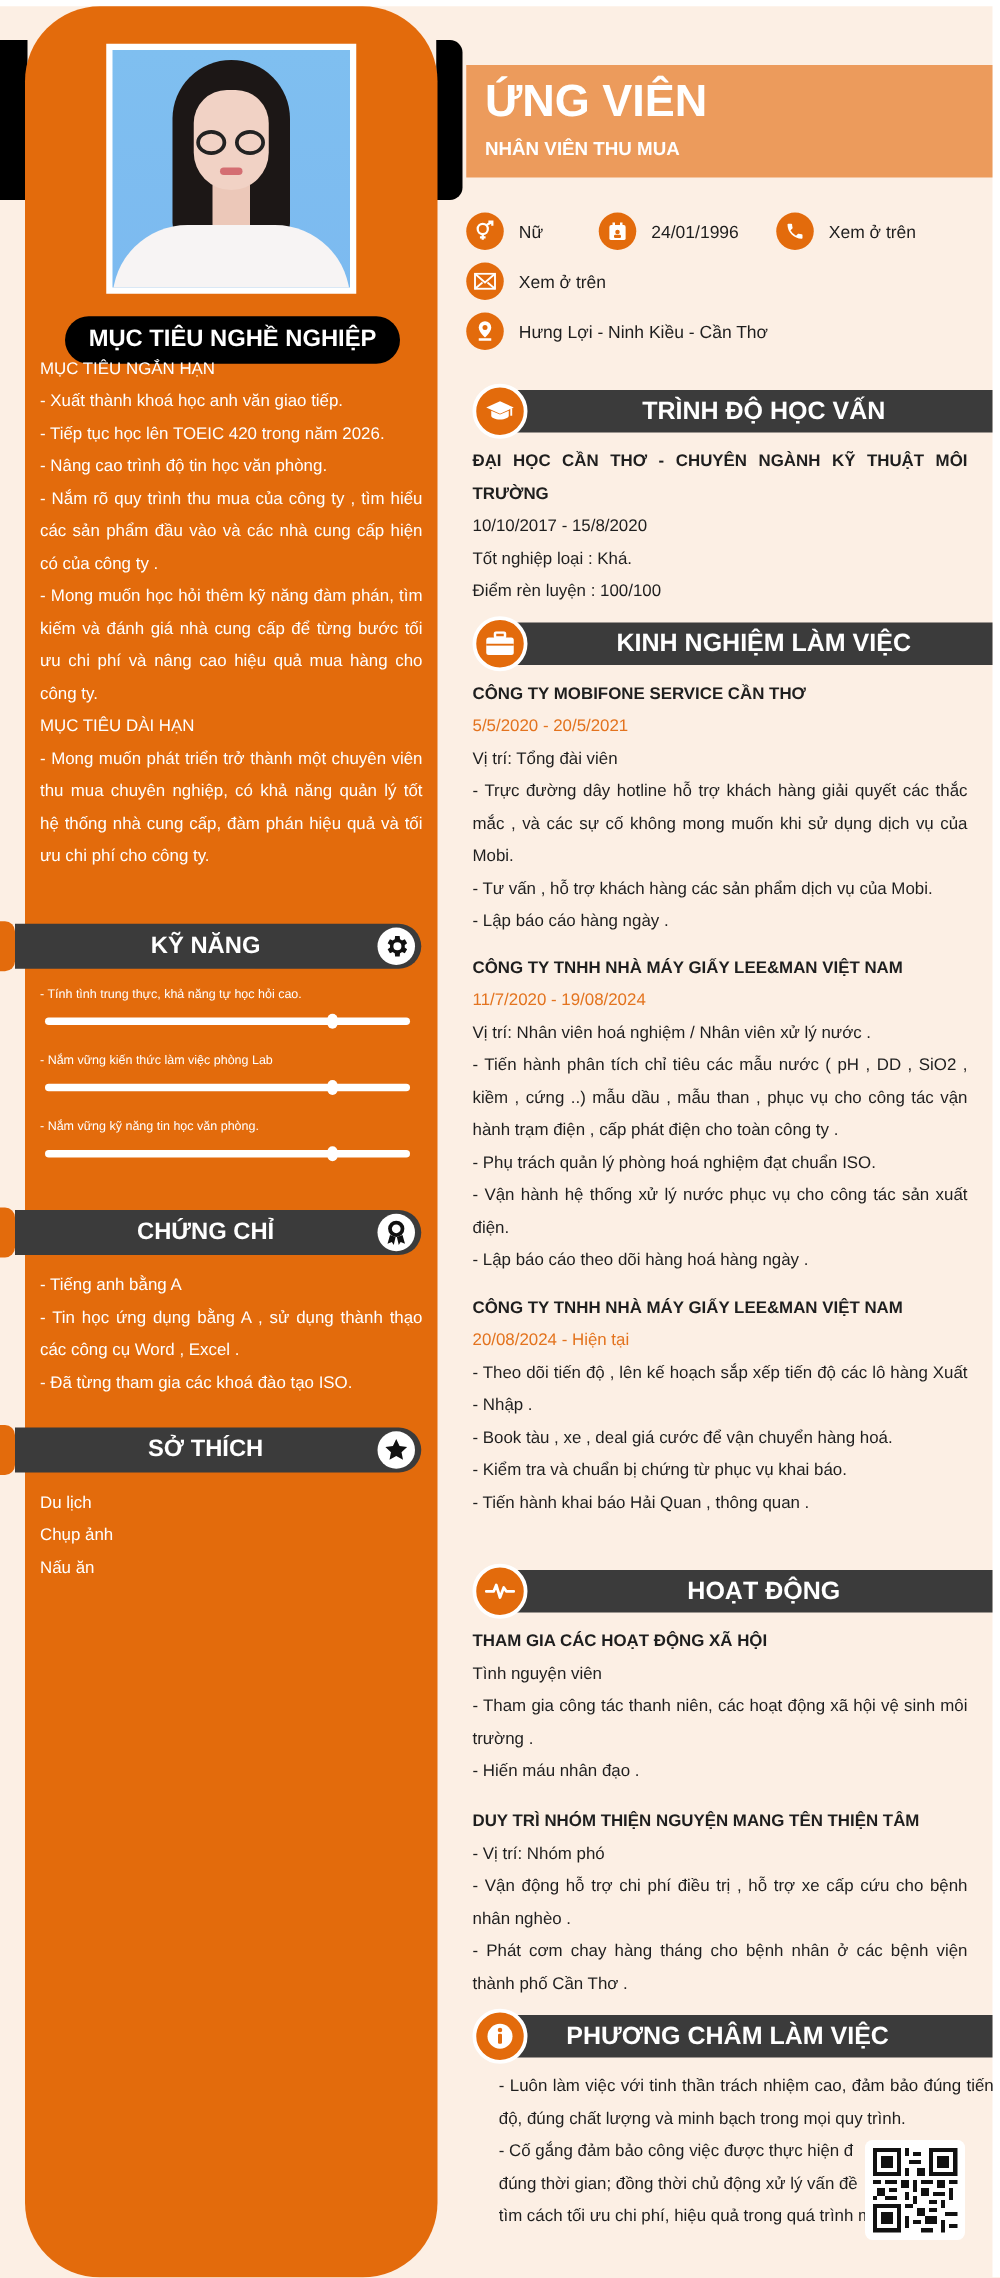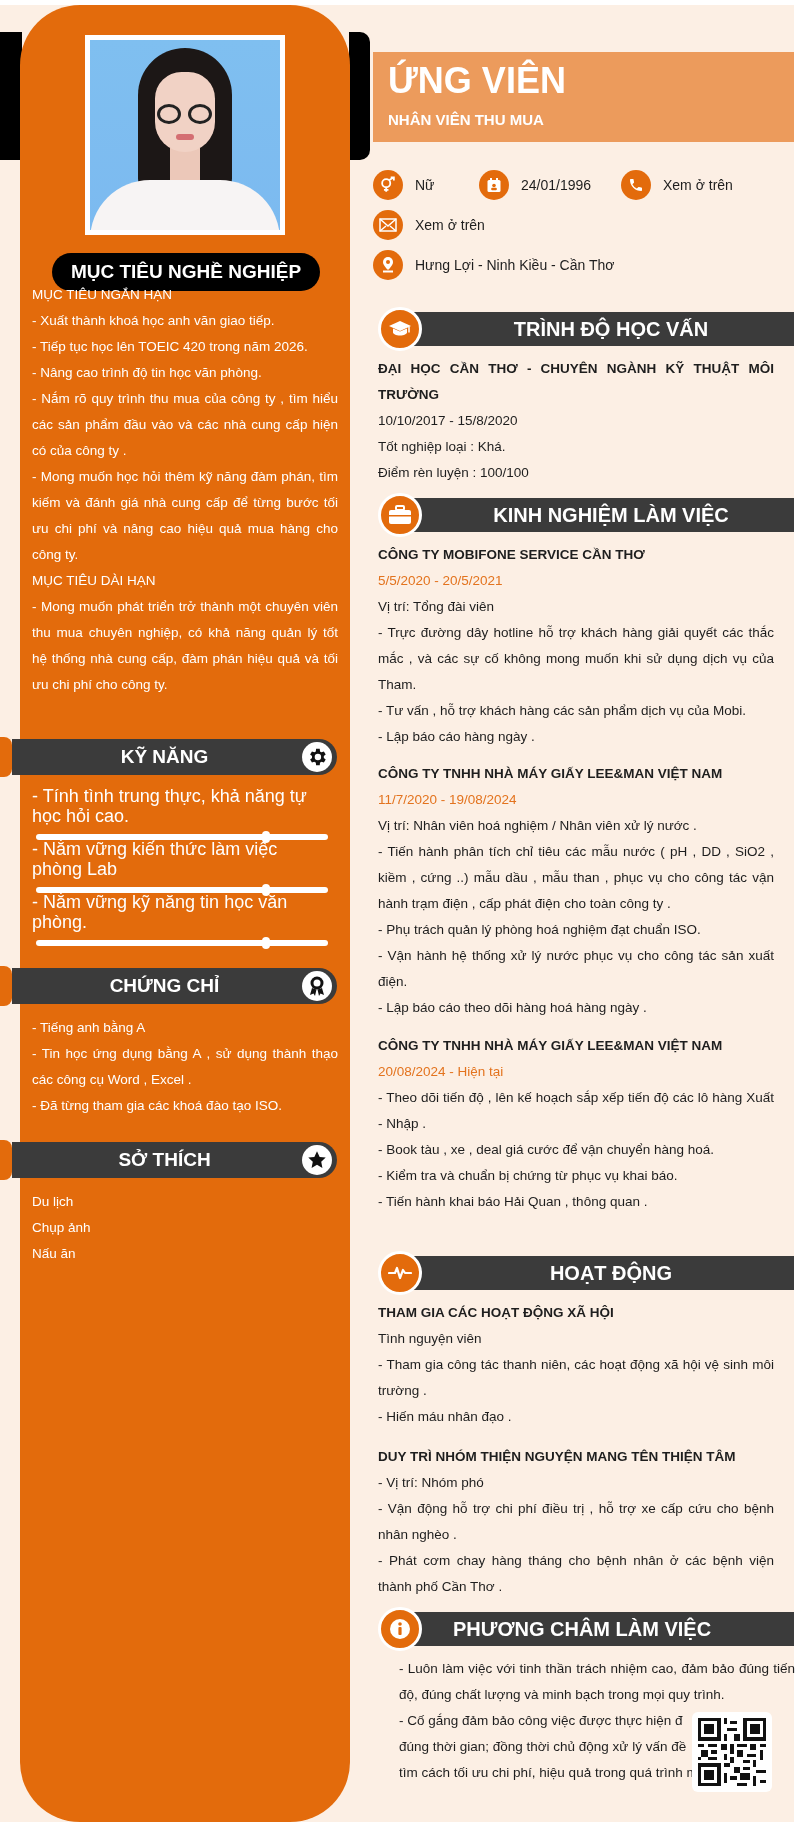--- a/index.html
+++ b/index.html
@@ -62,21 +62,21 @@
     background: #3b3b3b; border-radius: 0 18px 18px 0;
     color: #fff; font-weight: 700; font-size: 19px; text-align: center; line-height: 36px;
     padding-right: 20px;
   }
   .left-section-header .icon-circle {
     position: absolute; left: 302px; top: 3px; width: 30px; height: 30px; border-radius: 50%;
     background: #fff; display: flex; align-items: center; justify-content: center;
   }
 
   .skill { position: absolute; left: 12px; width: 300px; }
-  .skill .label { color: #fff; font-size: 18px; line-height: 20px; margin-bottom: 8px; }
+  .skill .label { color: #fff; font-size: 10px; line-height: 20px; margin-bottom: 8px; }
   .skill .track { position: relative; height: 6px; background: #fff; border-radius: 3px; margin-left: 4px; width: 292px; }
   .skill .knob { position: absolute; top: -3px; width: 8px; height: 12px; background: #fff; border-radius: 4px; }
 
   
   .name-block {
     position: absolute; left: 373px; top: 52px; width: 421px; height: 90px;
     background: #ec9b5c;
   }
   .name-block .name { position: absolute; left: 15px; top: 8px; font-size: 36px; font-weight: 700; color: #fff; }
   .name-block .role { position: absolute; left: 15px; top: 59px; font-size: 15px; font-weight: 700; color: #fff; }
@@ -281,21 +281,21 @@
         <rect x="1" y="5" width="22" height="14" rx="2" fill="#fff"></rect>
         <rect x="1" y="10" width="22" height="1.5" fill="#e36b0c"></rect>
       </svg>
   </div>
 </div>
 
 <div class="rtext" style="top:542px;">
   <div class="h">CÔNG TY MOBIFONE SERVICE CẦN THƠ</div>
   <div class="date">5/5/2020 - 20/5/2021</div>
   <div>Vị trí:  Tổng đài viên</div>
-  <div>- Trực đường dây hotline hỗ trợ khách hàng giải quyết các thắc mắc , và các sự cố không mong muốn khi sử dụng dịch vụ của Tham.</div>
+  <div>- Trực đường dây hotline hỗ trợ khách hàng giải quyết các thắc mắc , và các sự cố không mong muốn khi sử dụng dịch vụ của Mobi.</div>
   <div>- Tư vấn , hỗ trợ khách hàng các sản phẩm dịch vụ của Mobi.</div>
   <div>- Lập báo cáo hàng ngày .</div>
 </div>
 
 <div class="rtext" style="top:761px;">
   <div class="h">CÔNG TY TNHH NHÀ MÁY GIẤY LEE&amp;MAN VIỆT NAM</div>
   <div class="date">11/7/2020 - 19/08/2024</div>
   <div>Vị trí: Nhân viên hoá nghiệm / Nhân viên xử lý nước .</div>
   <div>- Tiến hành phân tích chỉ tiêu các mẫu nước ( pH , DD , SiO2 , kiềm , cứng ..) mẫu dầu , mẫu than , phục vụ cho công tác vận hành trạm điện , cấp phát điện cho toàn công ty .</div>
   <div>- Phụ trách quản lý phòng hoá nghiệm đạt chuẩn ISO.</div>

